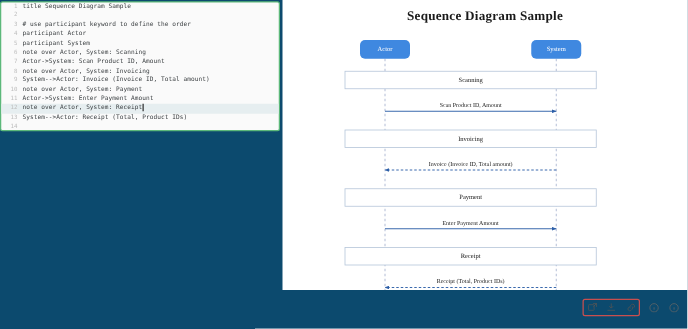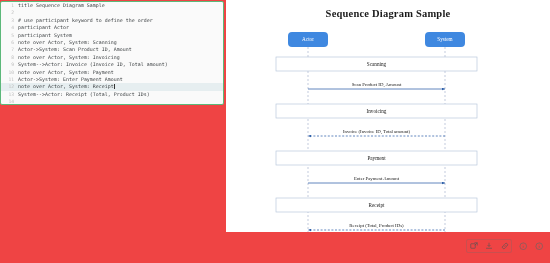--- a/index.html
+++ b/index.html
@@ -6,21 +6,21 @@
   html, body {
     margin: 0; padding: 0;
     width: 550px; height: 263px;
     background: #ffffff;
     font-family: "Liberation Sans", sans-serif;
     overflow: hidden;
   }
   #app {
     position: relative;
     width: 550px; height: 263px;
-    background: #ef4444;
+    background: #0c4a6e;
     display: flex;
   }
 
   
   #editor-pane {
     position: absolute;
     left: 0; top: 1px;
     width: 224px; height: 104px;
     background: #fafafa;
     border: 1.4px solid #5cb87a;

